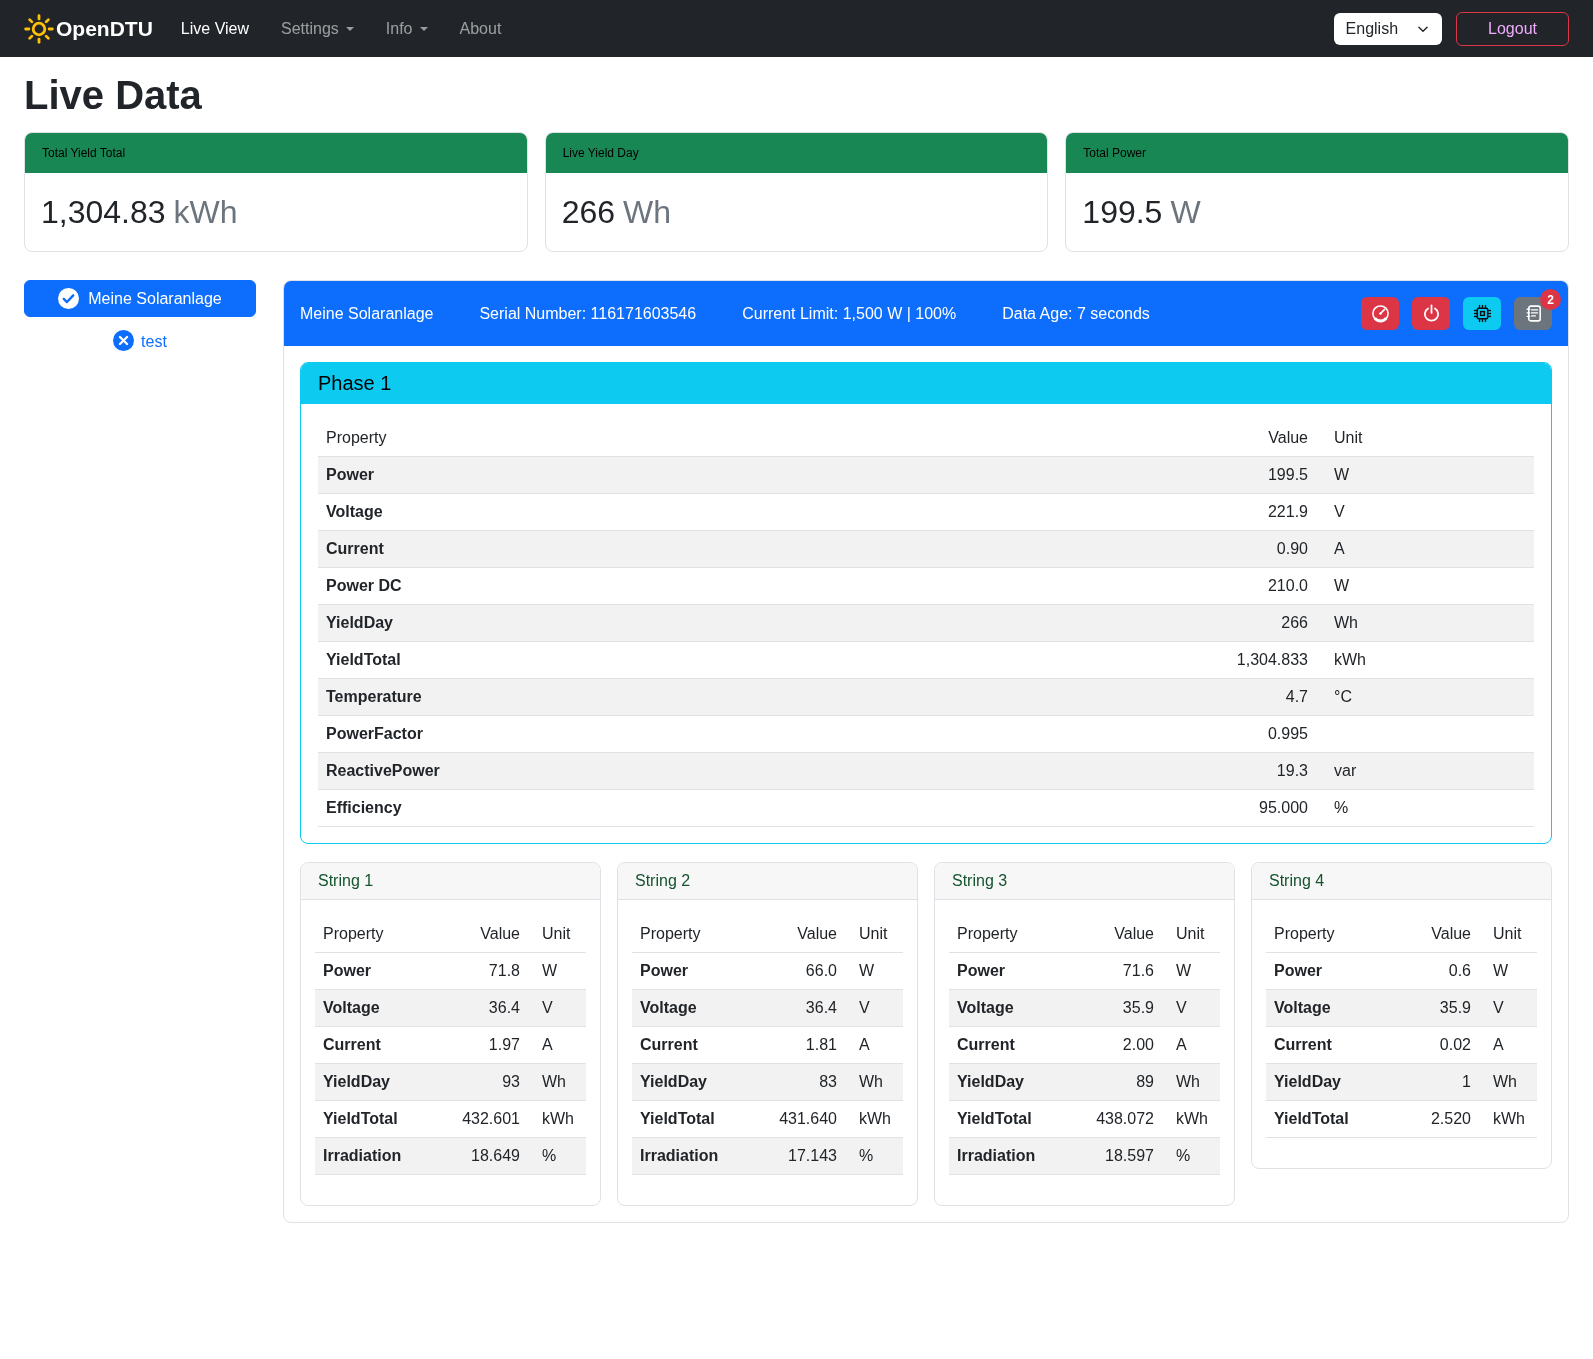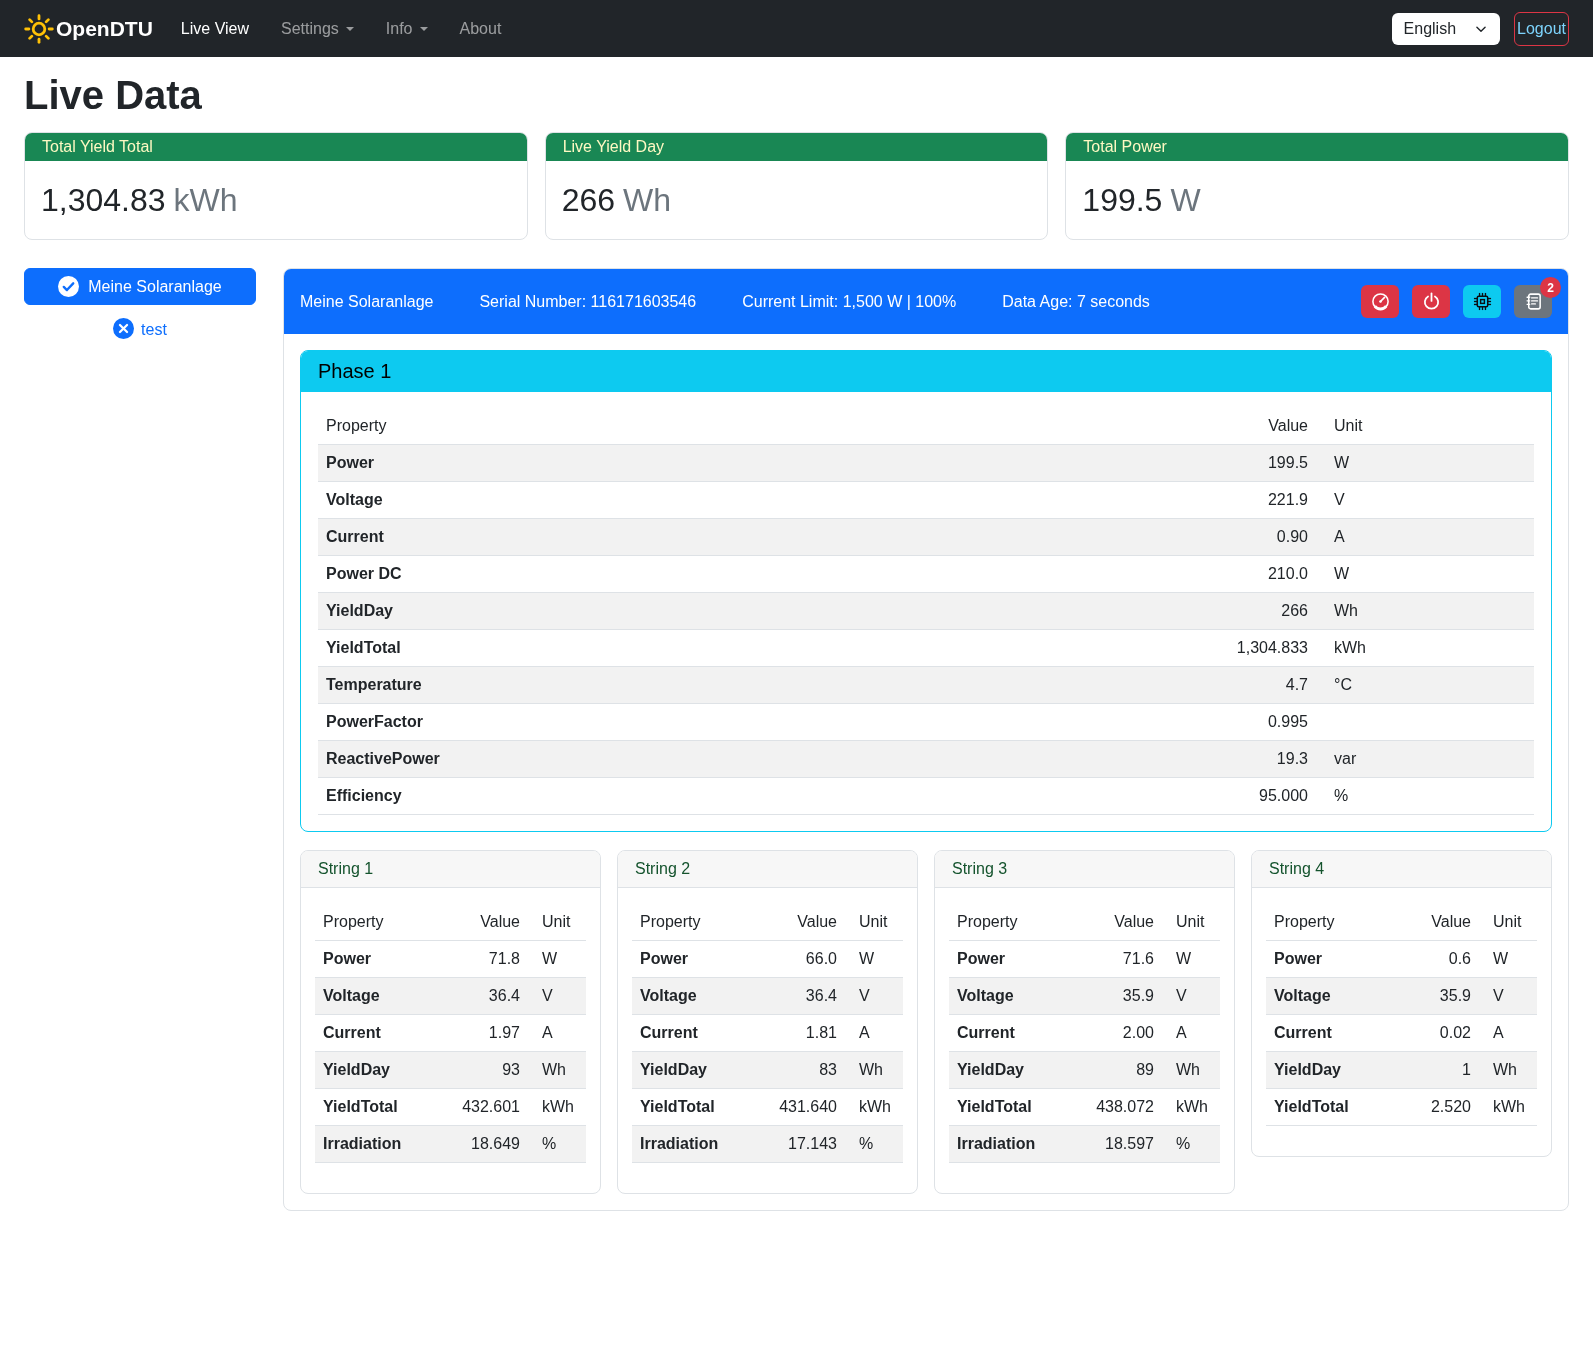--- a/index.html
+++ b/index.html
@@ -15,31 +15,31 @@
   .nav-link { color:rgba(255,255,255,.55); font-size:16px; cursor:pointer;
     display:flex; align-items:center; text-decoration:none; }
   .nav-link.active { color:#fff; }
   .caret { width:0; height:0; border-left:4px solid transparent;
     border-right:4px solid transparent; border-top:4.5px solid currentColor;
     margin-left:7px; display:inline-block; }
   .nav-right { margin-left:auto; display:flex; align-items:center; gap:14px; }
   .lang-select { background:#fff; color:#212529; border-radius:6px;
     padding:7px 12px; display:flex; align-items:center; gap:18px;
     font-size:16px; cursor:pointer; }
-  .logout-btn { background:transparent; border:1px solid #dc3545; color:#7dd3fc;
-    font-family:inherit; font-size:16px; border-radius:6px; padding:7px 2px; cursor:pointer; }
+  .logout-btn { background:transparent; border:1px solid #dc3545; color:#f0abfc;
+    font-family:inherit; font-size:16px; border-radius:6px; padding:7px 31px; cursor:pointer; }
 
   
   .container { padding:0 24px 30px 24px; }
   h1.page-title { font-size:40px; font-weight:600; margin:16px 0 14px 0; }
 
   .summary-row { display:grid; grid-template-columns:repeat(3,1fr); gap:17px; }
   .card { background:#fff; border:1px solid #dee2e6; border-radius:8px; }
-  .summary-card .card-header { background:#198754; color:#fef9c3; padding:5px 17px;
-    font-size:16px; border-radius:7px 7px 0 0; }
+  .summary-card .card-header { background:#198754; color:#000000; padding:13px 17px;
+    font-size:12px; border-radius:7px 7px 0 0; }
   .summary-card .card-value { padding:23px 16px; text-align:left; font-size:32px;
     font-weight:500; line-height:1; }
   .summary-card .unit { color:#6c757d; margin-left:8px; }
 
   .content-row { display:flex; align-items:flex-start; gap:27px; margin-top:28px; }
 
   
   .sidebar { width:232px; flex-shrink:0; }
   .system-btn { width:100%; background:#0d6efd; border:1px solid #0d6efd; color:#fff;
     font-family:inherit; font-size:16px; border-radius:6px; padding:7px 10px;

